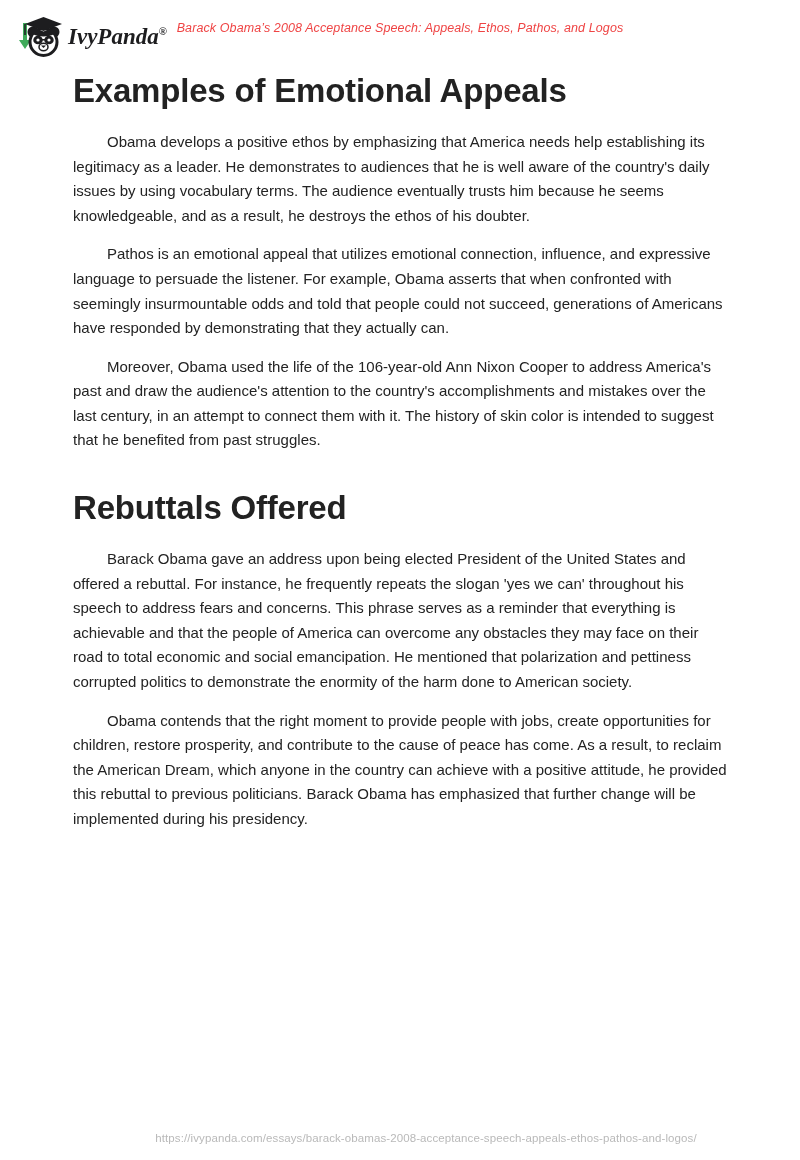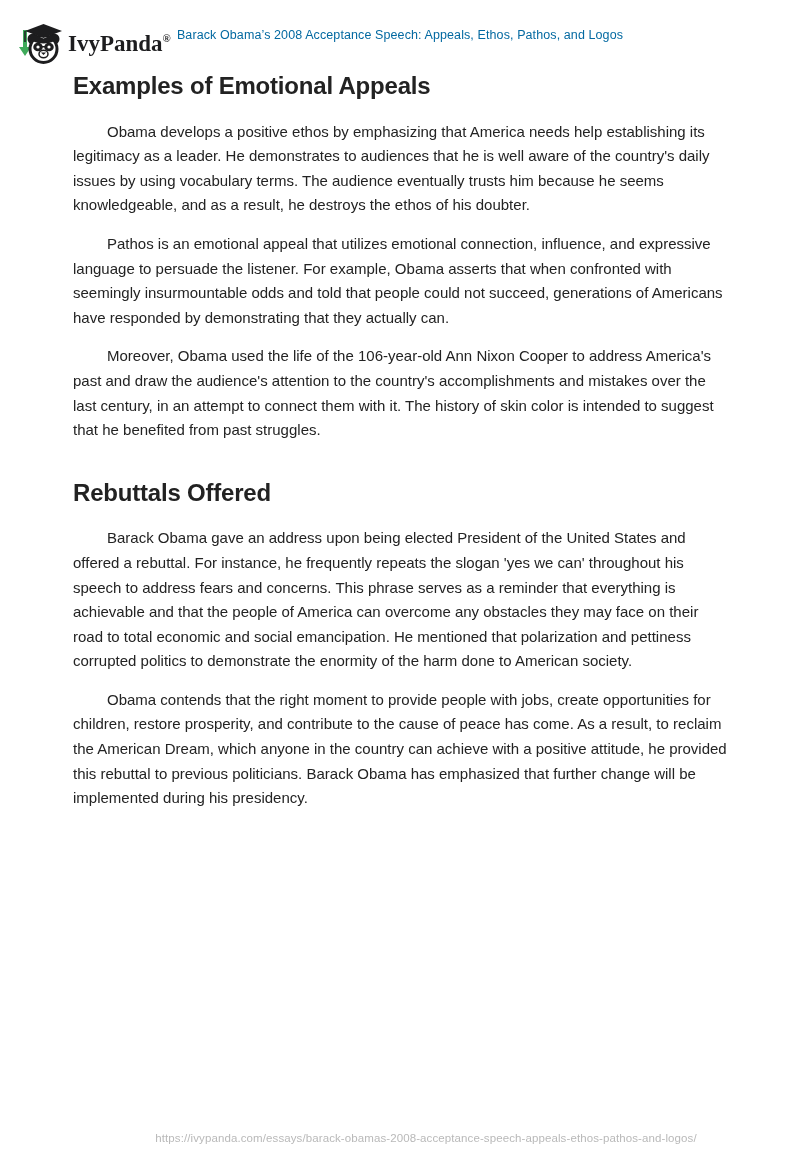--- a/index.html
+++ b/index.html
@@ -12,24 +12,25 @@
     height: 1160px;
     position: relative;
     font-family: "Liberation Sans", sans-serif;
     color: #222222;
     overflow: hidden;
   }
 
   
   .page-header {
     position: absolute;
-    top: 11px;
+    top: 4px;
     left: 0;
     width: 646px;
     height: 58px;
+    font-style: italic;
   }
 
   .brand {
     position: absolute;
     left: 14px;
     top: 10px;
     display: flex;
     align-items: center;
     height: 44px;
   }
@@ -58,37 +59,37 @@
     line-height: 0;
   }
 
   .header-title {
     position: absolute;
     left: 0;
     top: 17px;
     width: 800px;
     text-align: center;
     font-size: 12.5px;
-    color: #0369a1;
+    color: #ef4444;
     font-family: "Liberation Sans", sans-serif;
     letter-spacing: 0.1px;
     white-space: nowrap;
   }
 
   
   .content {
     position: absolute;
     left: 73px;
     top: 72px;
     width: 655px;
   }
 
   h2.section-heading {
     font-family: "Liberation Sans", sans-serif;
-    font-size: 24px;
+    font-size: 33px;
     font-weight: bold;
     color: #222222;
     margin: 0 0 20px 0;
     letter-spacing: -0.2px;
     line-height: 1.15;
   }
 
   h2.section-heading.subsequent {
     margin-top: 36px;
   }

